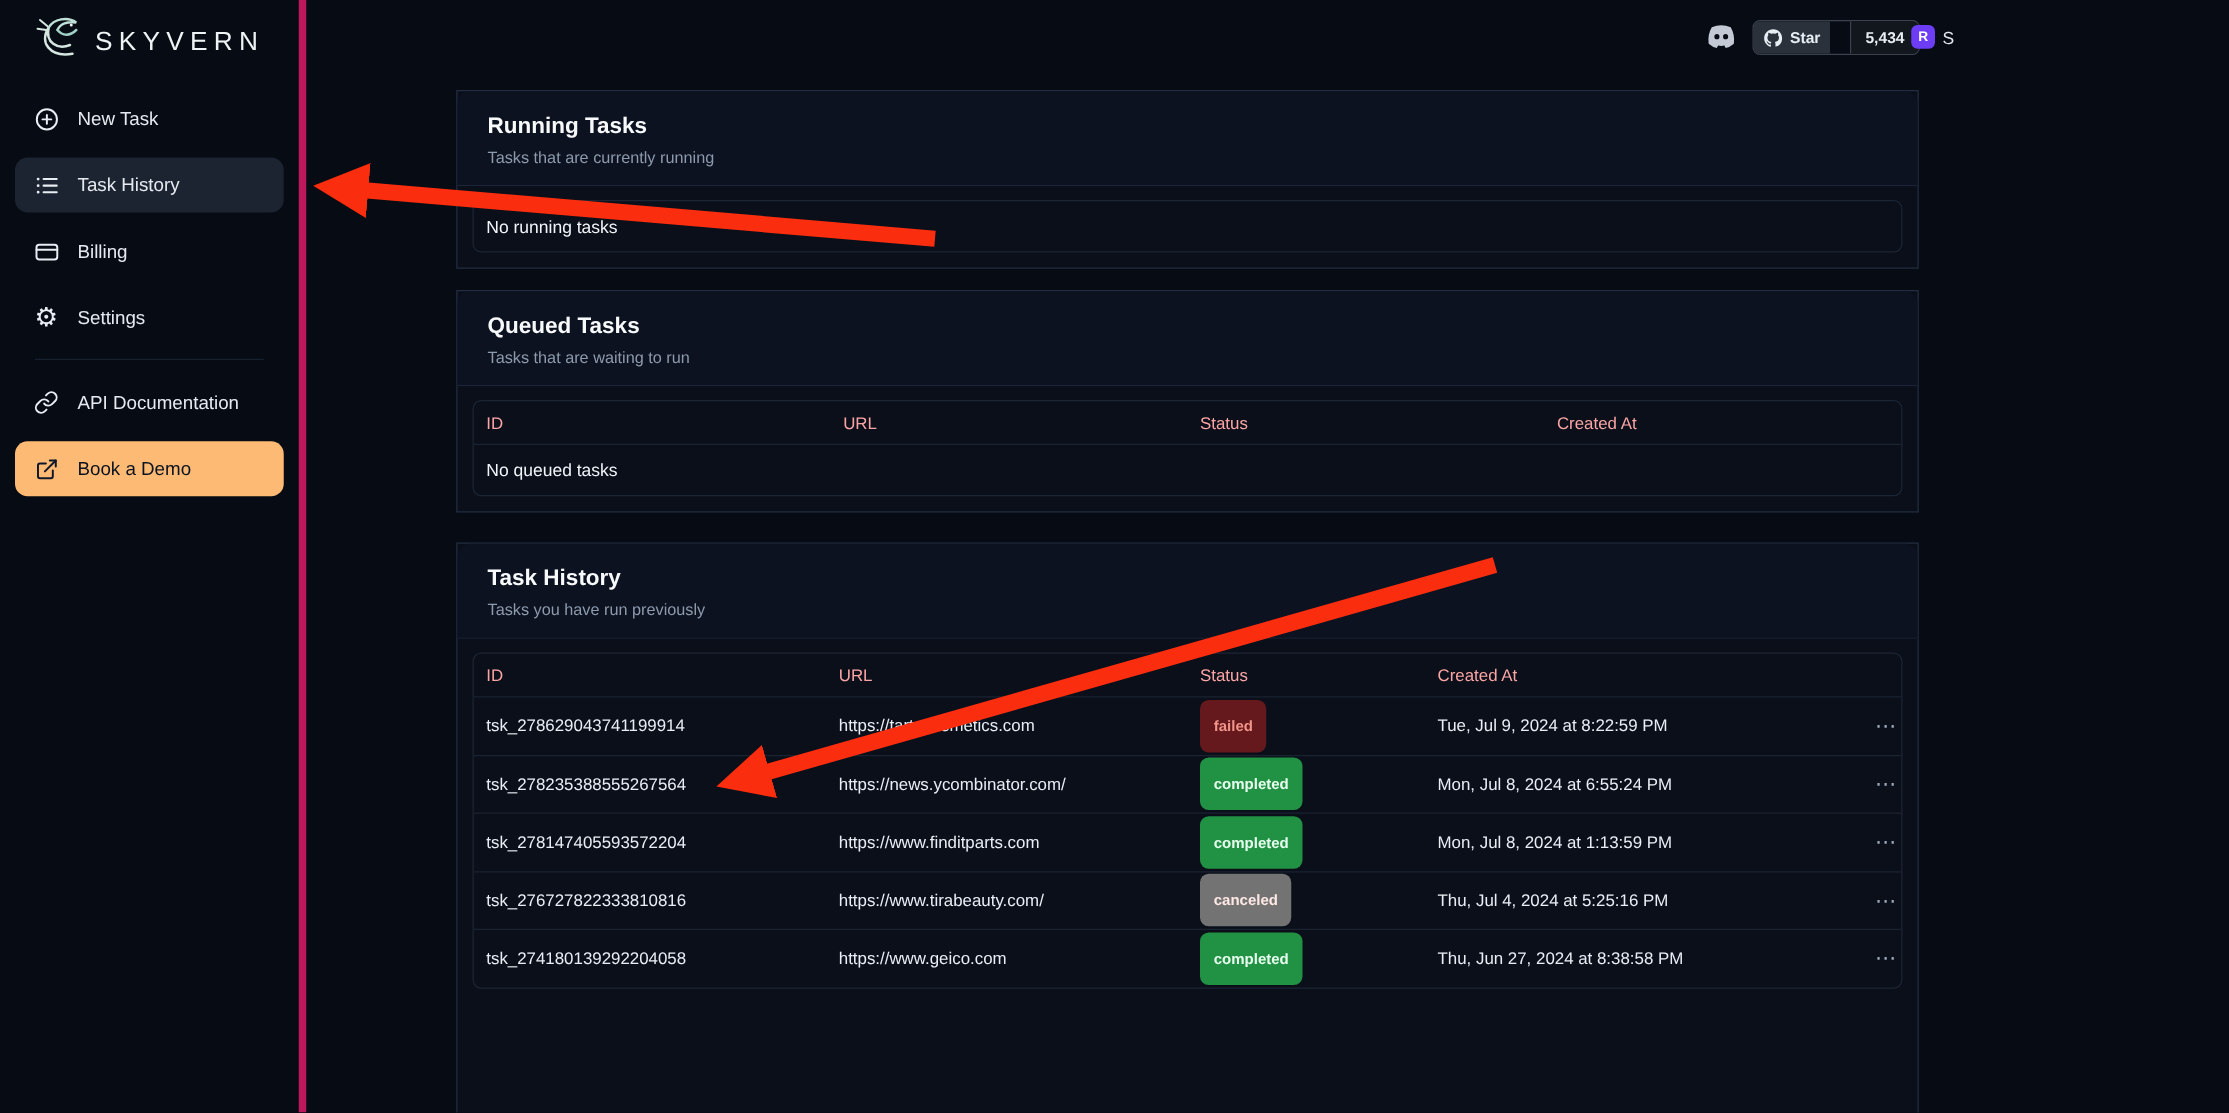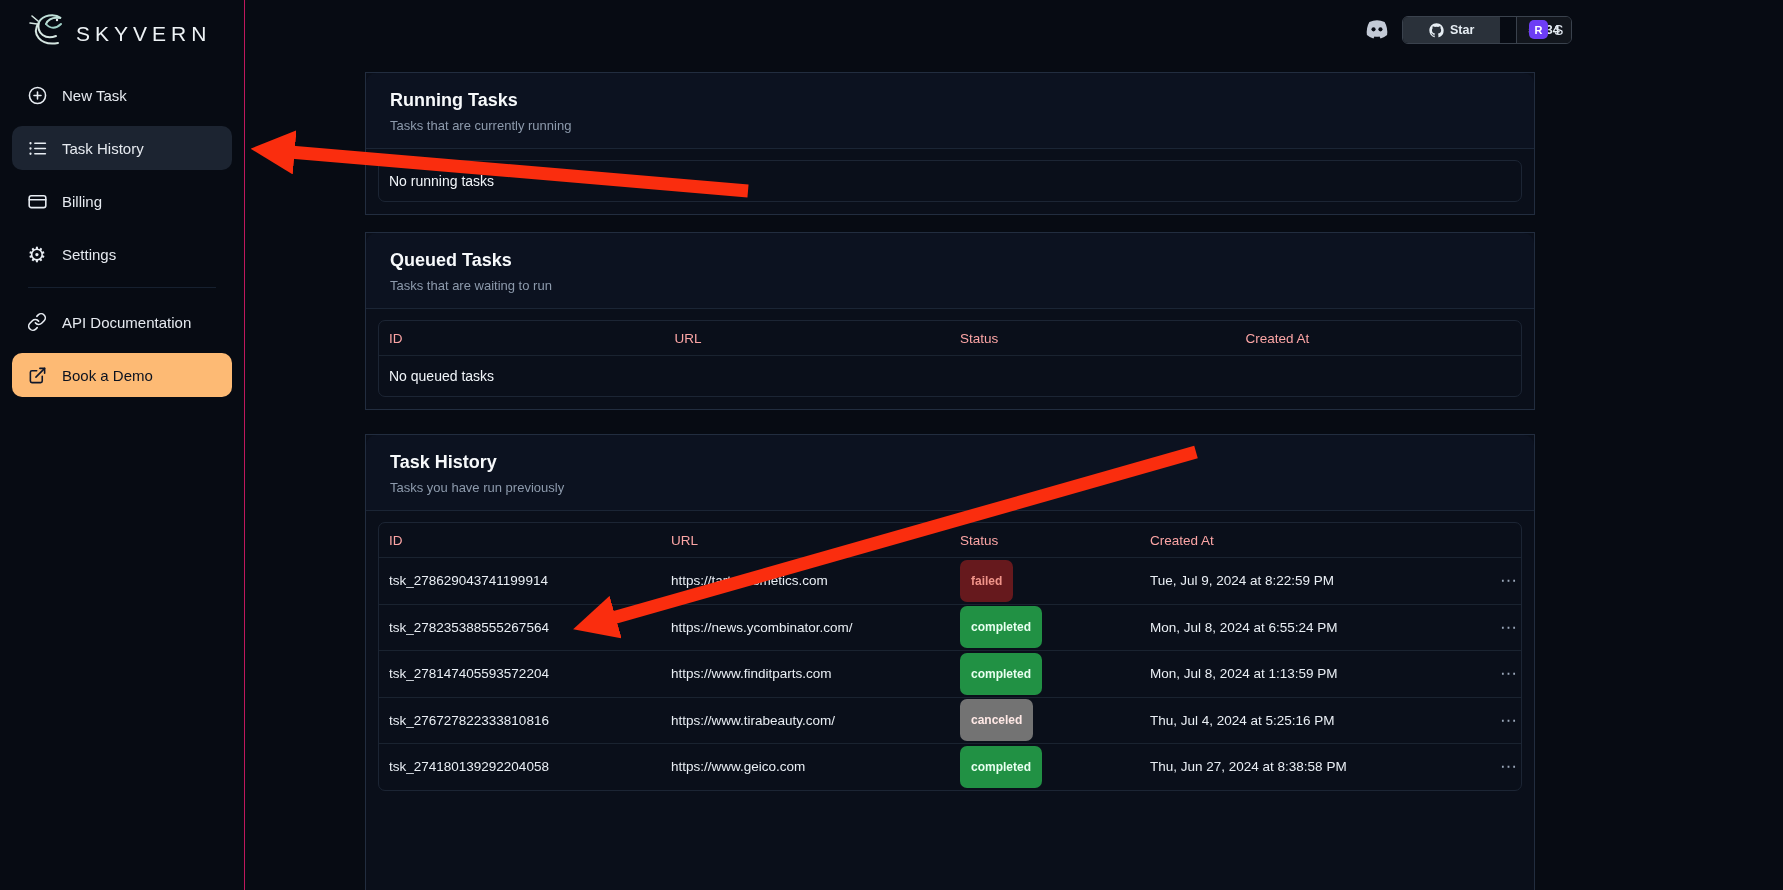--- a/index.html
+++ b/index.html
@@ -7,21 +7,21 @@
   body {
     background:#070b13;
     font-family:"Liberation Sans", sans-serif;
     color:#eef2f7;
     position:relative;
   }
 
   
   .sidebar {
     position:absolute; left:0; top:0; width:245px; height:890px;
-    background:#070b13; border-right:1px solid #be185d;
+    background:#070b13; border-right:6px solid #be185d;
   }
   .logo-row { display:flex; align-items:center; gap:8px; padding:8px 14px 0 22px; height:60px; cursor:pointer; }
   .brand-name { font-size:21px; letter-spacing:5px; color:#eef3f6; font-weight:400; }
   .nav { padding:0 12px; margin-top:13px; }
   .nav-item {
     display:flex; align-items:center; gap:14px; height:44px; padding:0 14px;
     border-radius:10px; font-size:15px; color:#e6eaf0; cursor:pointer; margin-bottom:9px;
   }
   .nav-item.active { background:#1c2431; }
   .nav-item.pill { background:#fdba74; color:#0b1220; font-weight:400; }
@@ -29,21 +29,21 @@
   .gear-glyph { font-size:21px; line-height:1; color:#e8edf3; }
   .sidebar-divider { height:1px; background:#16202f; margin:11px 16px 12px; }
 
   
   .discord { position:absolute; left:1364px; top:18px; width:26px; height:24px; cursor:pointer; }
   .gh {
     position:absolute; left:1402px; top:16px; height:28px; display:flex; align-items:stretch;
     border:1px solid #3a424d; border-radius:6px; overflow:hidden; cursor:pointer;
     font-size:12.5px; font-weight:700; color:#e6edf3;
   }
-  .gh-star { display:flex; align-items:center; gap:6px; padding:0 26px; background:#2a313a; }
+  .gh-star { display:flex; align-items:center; gap:6px; padding:0 8px; background:#2a313a; }
   .gh-count { display:flex; align-items:center; padding:0 11px; background:#12161d; border-left:1px solid #3a424d;margin-left:16px; }
   .avatar {
     position:absolute; left:1529px; top:20px; width:19px; height:19px; border-radius:5px;
     background:#6d3df5; color:#fff; font-size:11px; font-weight:700;
     display:flex; align-items:center; justify-content:center; cursor:pointer;
   }
   .user-partial { position:absolute; left:1554px; top:22px; font-size:14px; color:#e2e8f0; }
 
   
   .card {

